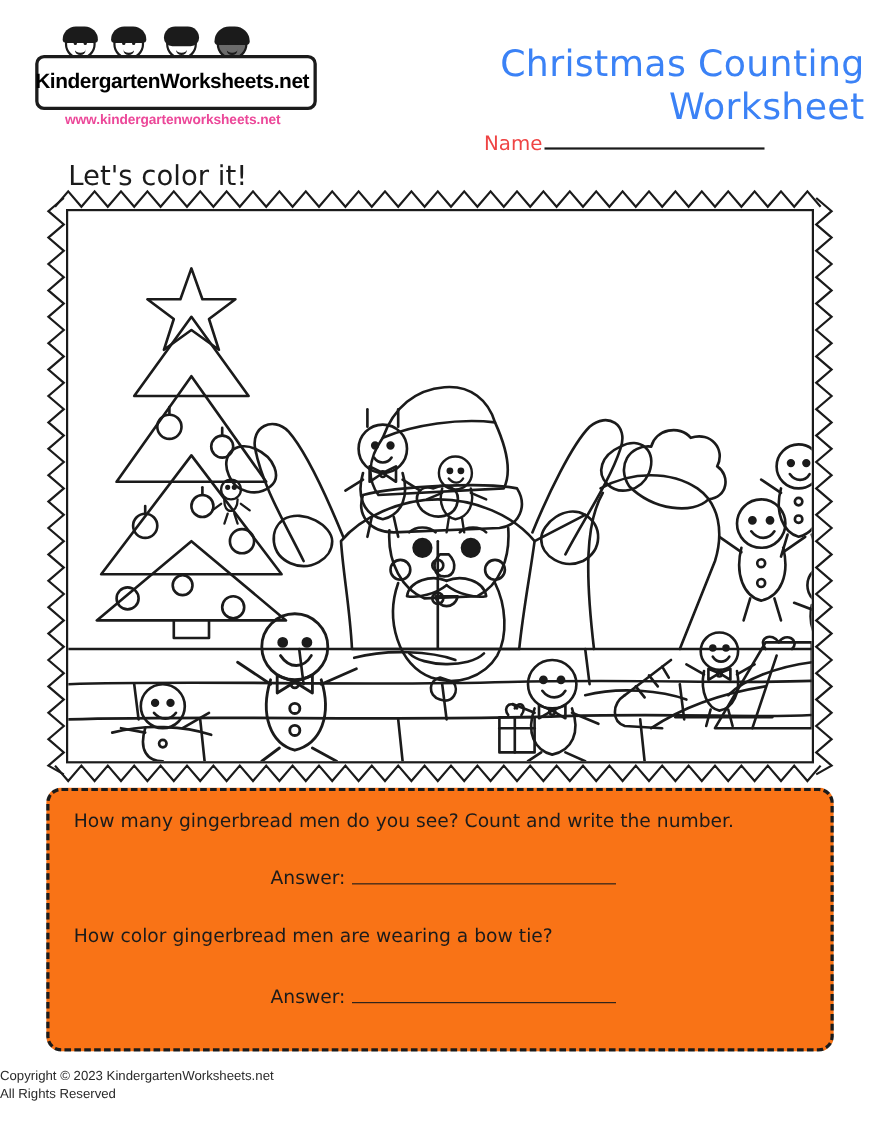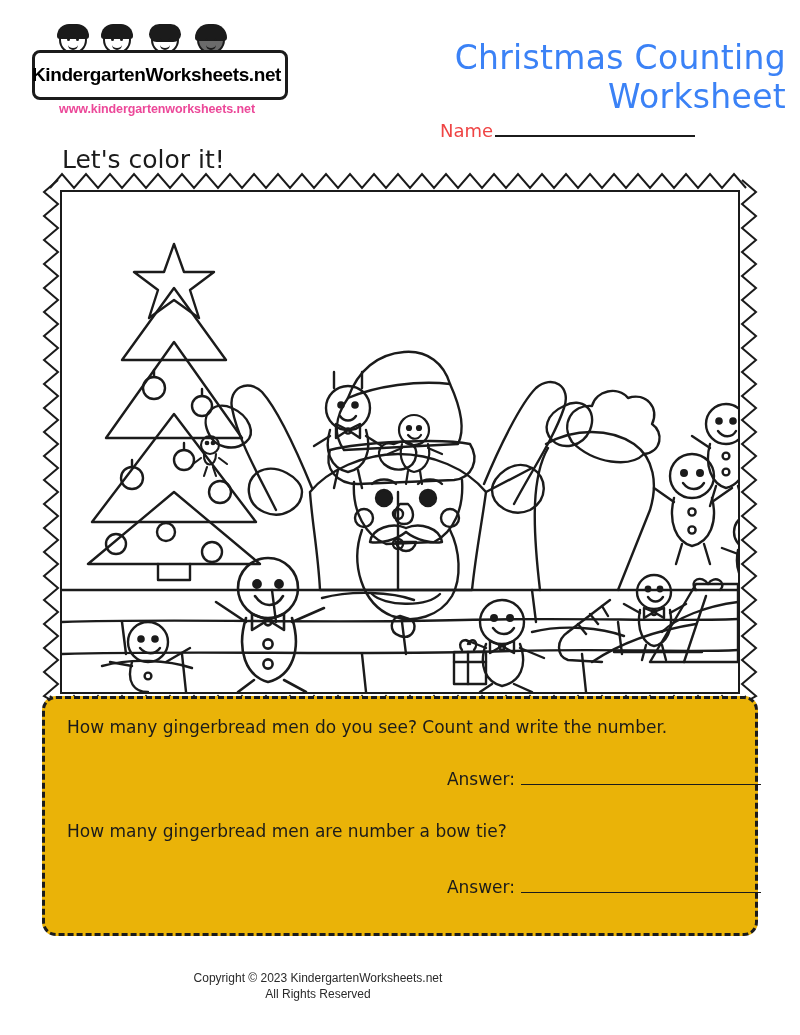--- a/index.html
+++ b/index.html
@@ -184,60 +184,59 @@
     border: 2px solid #1b1b1b;
     box-sizing: border-box;
     background: #ffffff;
     overflow: hidden;
   }
   .coloring-svg { display: block; }
 
   
   .questions {
     position: absolute;
-    left: 42px; top: 696px;
+    left: 42px; top: 716px;
     width: 716px;
     height: 240px;
     border: 3px dashed #1b1b1b;
     border-radius: 14px;
     box-sizing: border-box;
-    background: #eab308;
+    background: #f97316;
   }
   .q-text {
     position: absolute;
     font-size: 17px;
     font-family: "DejaVu Sans", sans-serif;
     color: #1b1b1b;
   }
   .q1 { left: 22px; top: 18px; }
   .q2 { left: 22px; top: 122px; }
   .answer-row {
     position: absolute;
     left: 0; width: 716px;
-    text-align: right;
+    text-align: center;
     font-size: 17px;
     font-family: "DejaVu Sans", sans-serif;
     color: #1b1b1b;
   }
   .a1 { top: 70px; }
   .a2 { top: 178px; }
   .ans-line {
     display: inline-block;
     width: 240px;
     height: 13px;
     border-bottom: 1.6px solid #1b1b1b;
     margin-left: 6px;
   }
 
   
   .footer {
     position: absolute;
     left: 0; top: 970px;
     width: 636px;
-    text-align: center;
     font-size: 12px;
     color: #2a2a2a;
     font-family: "Liberation Sans", sans-serif;
     line-height: 16px;
   }
   .footer .line2 { display: block; }
 </style>
 </head>
 <body>
 
@@ -560,21 +559,21 @@
         </g>
       </svg>
     </div>
   </div>
 
   <div class="questions">
     <div class="q-text q1">How many gingerbread men do you see? Count and write the number.</div>
     <div class="answer-row a1">
       <span>Answer:</span><span class="ans-line"></span>
     </div>
-    <div class="q-text q2">How many gingerbread men are number a bow tie?</div>
+    <div class="q-text q2">How color gingerbread men are wearing a bow tie?</div>
     <div class="answer-row a2">
       <span>Answer:</span><span class="ans-line"></span>
     </div>
   </div>
 
   <div class="footer">
     <span>Copyright © 2023 KindergartenWorksheets.net</span>
     <span class="line2">All Rights Reserved</span>
   </div>
 

